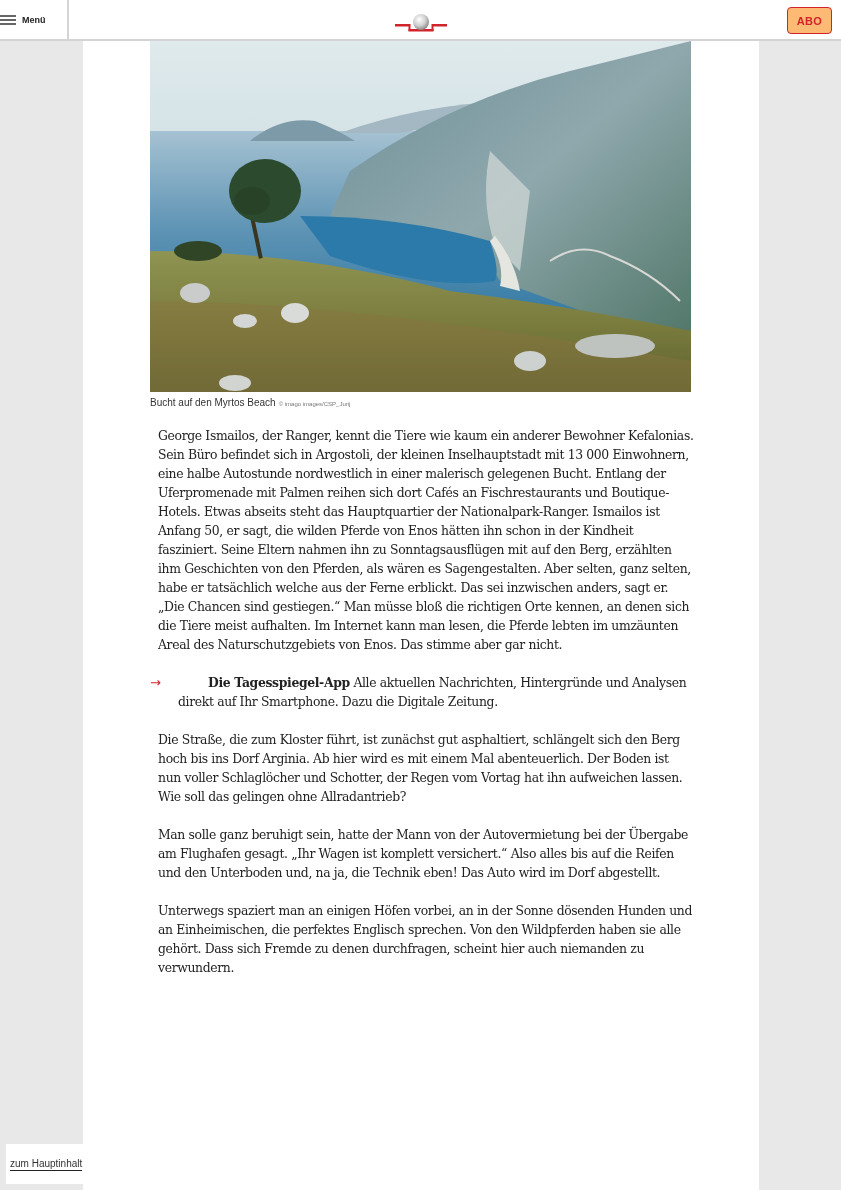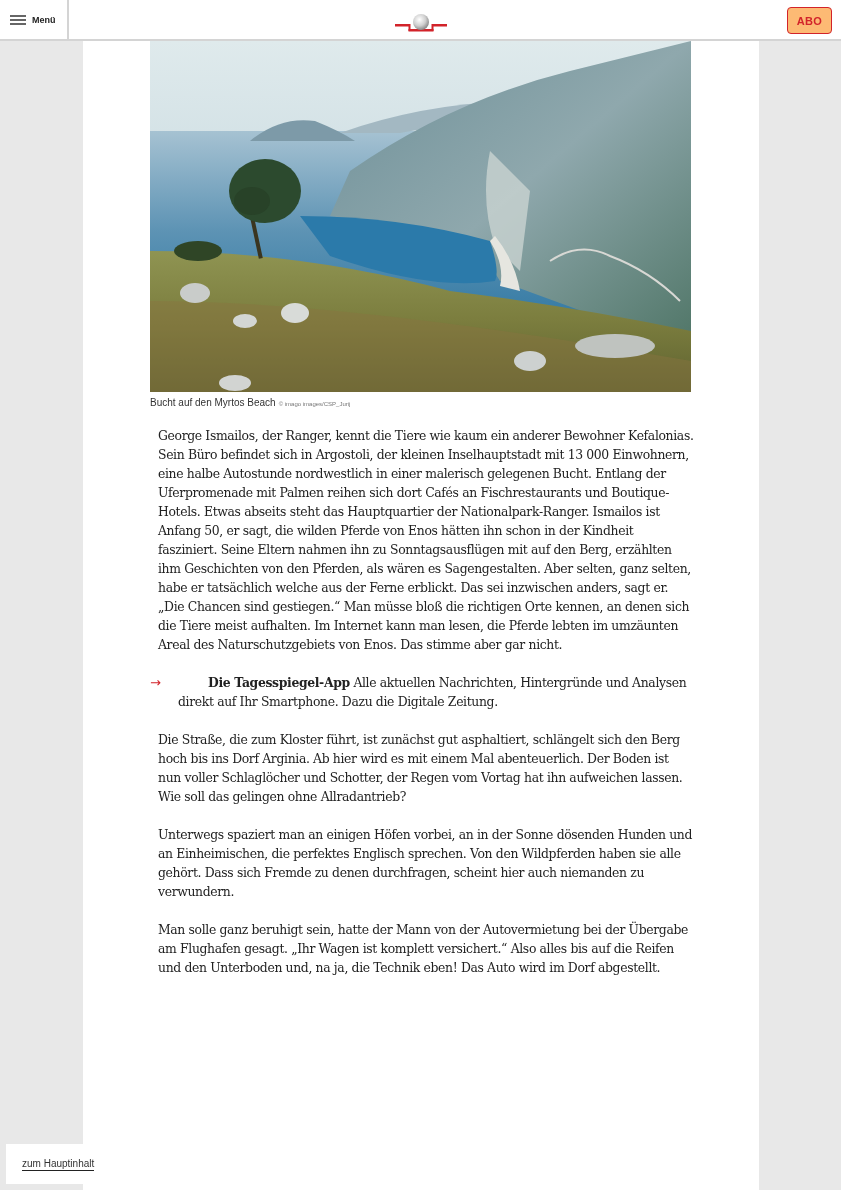--- a/index.html
+++ b/index.html
@@ -6,21 +6,21 @@
   html, body { width: 841px; height: 1190px; overflow: hidden; }
   body { background: #e8e8e8; position: relative; font-family: "Liberation Sans", sans-serif; }
 
   .header {
     position: absolute; left: 0; top: 0; width: 841px; height: 41px;
     background: #fff; border-bottom: 2px solid #d4d4d4;
     display: flex; align-items: center;
   }
   .menu-btn {
     height: 39px; width: 69px; display: flex; align-items: center;
-    padding-left: 10px; border-right: 2px solid #d4d4d4; cursor: pointer;
+    border-right: 2px solid #d4d4d4; cursor: pointer;
   }
   .hamburger { width: 16px; height: 11px; position: relative; margin-right: 6px; }
   .hamburger span { position: absolute; left: 0; width: 16px; height: 1.5px; background: #666; }
   .hamburger span:nth-child(1) { top: 1px; }
   .hamburger span:nth-child(2) { top: 5px; }
   .hamburger span:nth-child(3) { top: 9px; }
   .menu-label { font-size: 9px; font-weight: bold; color: #222; font-family: "Liberation Sans", sans-serif; }
 
   .logo { position: absolute; left: 395px; top: 12px; width: 52px; height: 22px; }
 
@@ -52,21 +52,21 @@
   .article p { margin-bottom: 19px; margin-left: 8px; }
   .teaser { position: relative; padding-left: 28px; margin-bottom: 19px; }
   .teaser .arrow { position: absolute; left: 0; top: 0; color: #d2232a; font-size: 13px; font-family: "DejaVu Sans", sans-serif; }
   .teaser a { color: #222; text-decoration: none; cursor: pointer; margin-left: 30px; }
   .teaser b { font-weight: bold; }
 
   .skip-link-box {
     position: absolute; left: 6px; top: 1144px; width: 77px; height: 40px; background: #fff;
   }
   .skip-link {
-    position: absolute; left: 16px; top: 14px; font-size: 10px; color: #333;
+    position: absolute; left: 4px; top: 14px; font-size: 10px; color: #333;
     text-decoration: none; border-bottom: 1px solid #222; white-space: nowrap; line-height: 12px;
     font-family: "Liberation Sans", sans-serif;
   }
 </style>
 </head>
 <body>
 
 <header class="header">
   <div class="menu-btn">
     <div class="hamburger">
@@ -149,20 +149,20 @@
     <span>Bucht auf den Myrtos Beach</span><span class="credit">© imago images/CSP_Jurij</span>
   </figcaption>
 
   <article class="article">
     <p>George Ismailos, der Ranger, kennt die Tiere wie kaum ein anderer Bewohner Kefalonias. Sein Büro befindet sich in Argostoli, der kleinen Inselhauptstadt mit 13 000 Einwohnern, eine halbe Autostunde nordwestlich in einer malerisch gelegenen Bucht. Entlang der Uferpromenade mit Palmen reihen sich dort Cafés an Fischrestaurants und Boutique-Hotels. Etwas abseits steht das Hauptquartier der Nationalpark-Ranger. Ismailos ist Anfang 50, er sagt, die wilden Pferde von Enos hätten ihn schon in der Kindheit fasziniert. Seine Eltern nahmen ihn zu Sonntagsausflügen mit auf den Berg, erzählten ihm Geschichten von den Pferden, als wären es Sagengestalten. Aber selten, ganz selten, habe er tatsächlich welche aus der Ferne erblickt. Das sei inzwischen anders, sagt er. „Die Chancen sind gestiegen.“ Man müsse bloß die richtigen Orte kennen, an denen sich die Tiere meist aufhalten. Im Internet kann man lesen, die Pferde lebten im umzäunten Areal des Naturschutzgebiets von Enos. Das stimme aber gar nicht.</p>
     <div class="teaser">
       <span class="arrow">→</span>
       <a><b>Die Tagesspiegel-App</b><span> Alle aktuellen Nachrichten, Hintergründe und Analysen direkt auf Ihr Smartphone. Dazu die Digitale Zeitung.</span></a>
     </div>
     <p>Die Straße, die zum Kloster führt, ist zunächst gut asphaltiert, schlängelt sich den Berg hoch bis ins Dorf Arginia. Ab hier wird es mit einem Mal abenteuerlich. Der Boden ist nun voller Schlaglöcher und Schotter, der Regen vom Vortag hat ihn aufweichen lassen. Wie soll das gelingen ohne Allradantrieb?</p>
+    <p>Man solle ganz beruhigt sein, hatte der Mann von der Autovermietung bei der Übergabe am Flughafen gesagt. „Ihr Wagen ist komplett versichert.“ Also alles bis auf die Reifen und den Unterboden und, na ja, die Technik eben! Das Auto wird im Dorf abgestellt.</p>
     <p>Unterwegs spaziert man an einigen Höfen vorbei, an in der Sonne dösenden Hunden und an Einheimischen, die perfektes Englisch sprechen. Von den Wildpferden haben sie alle gehört. Dass sich Fremde zu denen durchfragen, scheint hier auch niemanden zu verwundern.</p>
-    <p>Man solle ganz beruhigt sein, hatte der Mann von der Autovermietung bei der Übergabe am Flughafen gesagt. „Ihr Wagen ist komplett versichert.“ Also alles bis auf die Reifen und den Unterboden und, na ja, die Technik eben! Das Auto wird im Dorf abgestellt.</p>
   </article>
 </main>
 
 <div class="skip-link-box">
   <a class="skip-link">zum Hauptinhalt</a>
 </div>
 
 </body></html>

